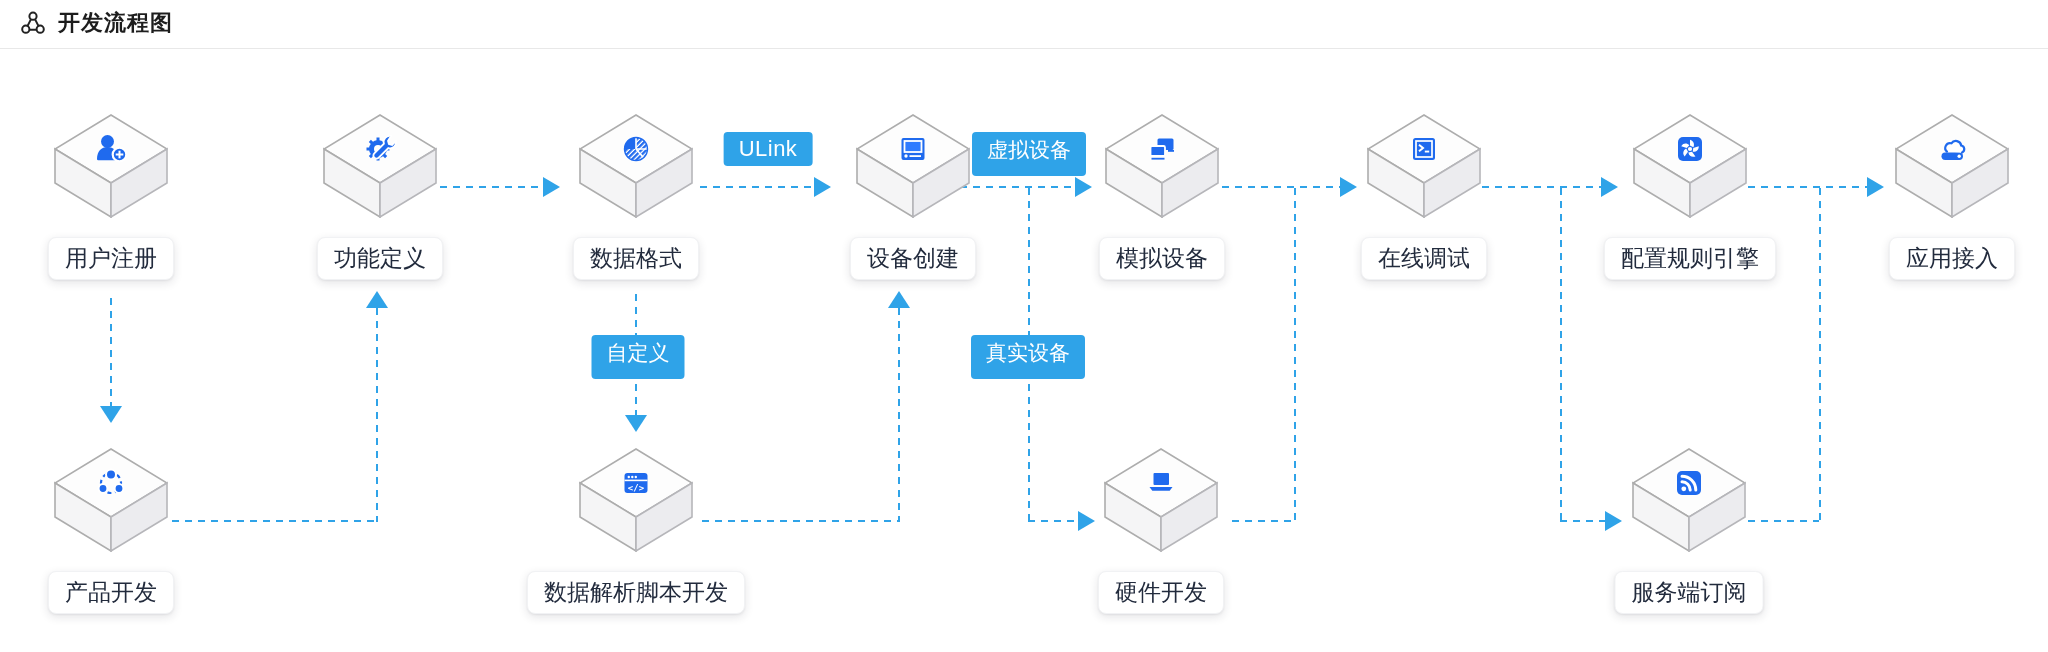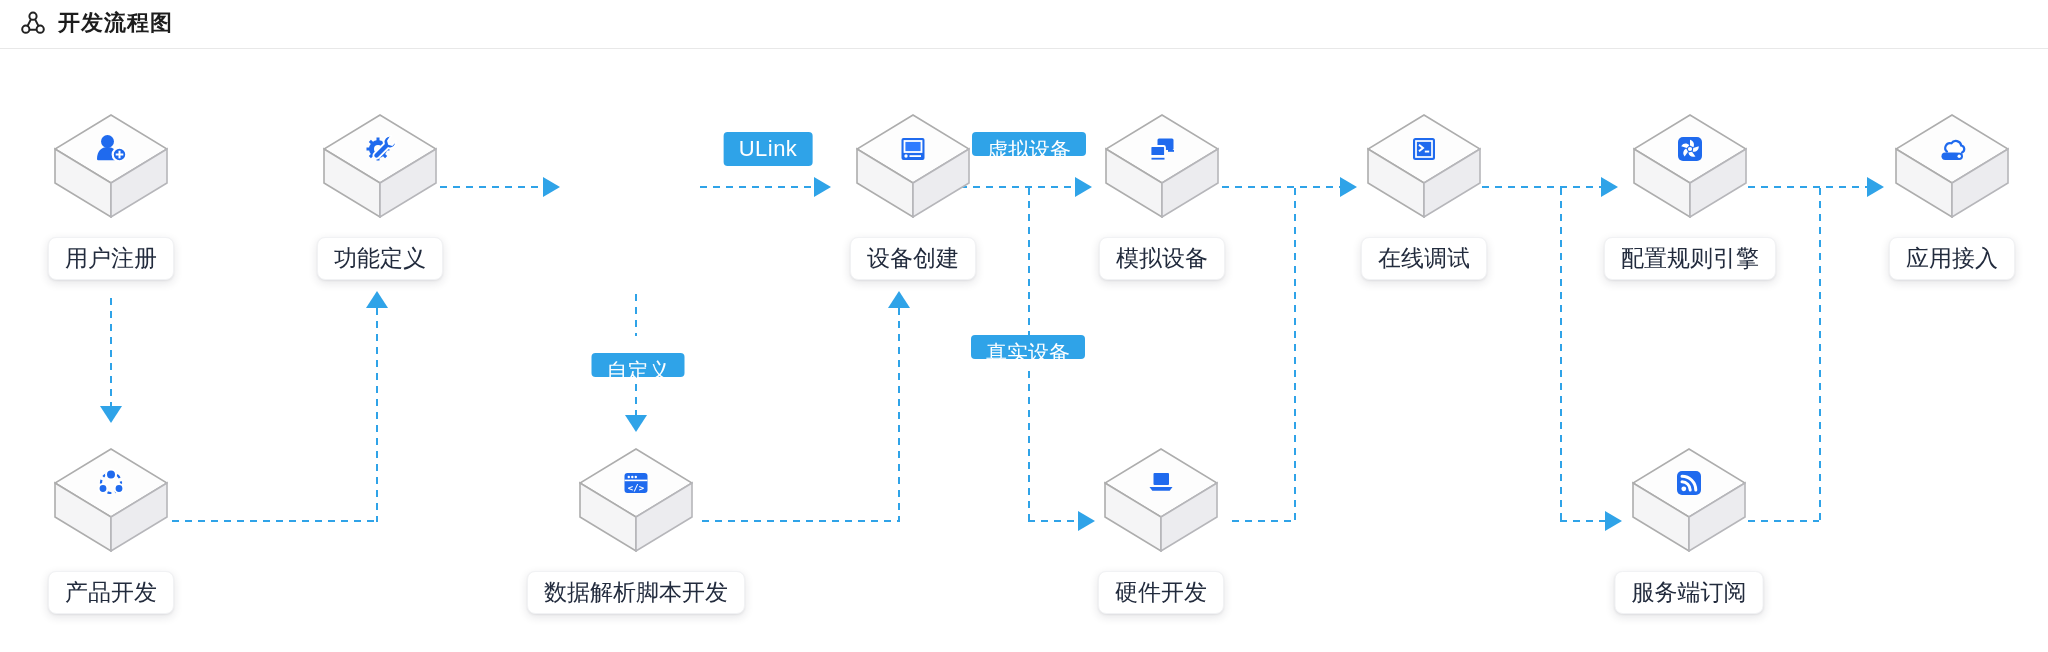--- a/index.html
+++ b/index.html
@@ -19,21 +19,21 @@
         box-shadow:0 1px 2px rgba(30,35,50,.06),0 3px 10px rgba(30,35,50,.12);
         padding:7px 16px;font-size:23px;line-height:27px;color:#222b3d;white-space:nowrap;}
   
   .hl{position:absolute;height:2px;background:repeating-linear-gradient(to right,#2fa3e8 0 7px,transparent 7px 13px);}
   .vl{position:absolute;width:2px;background:repeating-linear-gradient(to bottom,#2fa3e8 0 7px,transparent 7px 13px);}
   .ar{position:absolute;width:0;height:0;border-top:10px solid transparent;border-bottom:10px solid transparent;border-left:17px solid #2fa3e8;}
   .ad{position:absolute;width:0;height:0;border-left:11px solid transparent;border-right:11px solid transparent;border-top:17px solid #2fa3e8;}
   .au{position:absolute;width:0;height:0;border-left:11px solid transparent;border-right:11px solid transparent;border-bottom:17px solid #2fa3e8;}
   
   .badge{position:absolute;transform:translateX(-50%);background:#2fa3e8;color:#fff;
-         border-radius:4px;height:24px;line-height:36px;padding:0 15px;font-size:21px;white-space:nowrap;}
+         border-radius:4px;height:44px;line-height:36px;padding:0 15px;font-size:21px;white-space:nowrap;}
   .badge.ul{height:34px;line-height:34px;font-size:22px;letter-spacing:.5px;}
 </style>
 </head>
 <body>
 
 <div class="page">
 
   <div class="hdr">
     <svg class="hicon" viewBox="0 0 26 26">
       <g fill="none" stroke="#222" stroke-width="2">
@@ -87,21 +87,21 @@
   <div class="hl" style="left:1560px;top:520px;width:45px"></div>
   <div class="ar" style="left:1605px;top:511px"></div>
 
   <div class="hl" style="left:1748px;top:186px;width:119px"></div>
   <div class="ar" style="left:1867px;top:177px"></div>
   <div class="hl" style="left:1748px;top:520px;width:71px"></div>
   <div class="vl" style="left:1819px;top:188px;height:334px"></div>
 
   <div class="badge ul" style="left:768px;top:132px">ULink</div>
   <div class="badge" style="left:1029px;top:132px">虚拟设备</div>
-  <div class="badge" style="left:638px;top:353px">自定义</div>
+  <div class="badge" style="left:638px;top:335px">自定义</div>
   <div class="badge" style="left:1028px;top:335px">真实设备</div>
 
   <div class="node" style="left:54px;top:114px">
     <svg class="cube" viewBox="0 0 114 104" width="114" height="104">
       <polygon points="57,1 113,35 57,69 1,35" fill="#fdfdfd" stroke="#adadad" stroke-width="1.6"></polygon>
       <polygon points="1,35 57,69 57,103 1,69" fill="#f5f5f6" stroke="#adadad" stroke-width="1.6"></polygon>
       <polygon points="57,69 113,35 113,69 57,103" fill="#ececef" stroke="#b6b6ba" stroke-width="1.6"></polygon>
     </svg>
     <svg class="icon" viewBox="0 0 36 36">
       <circle cx="14.5" cy="10.5" r="6.5" fill="#1f6aee"></circle>
@@ -132,20 +132,40 @@
           <rect x="14.5" y="6.5" width="3" height="5" transform="rotate(270 16 18)"></rect>
           <rect x="14.5" y="6.5" width="3" height="5" transform="rotate(315 16 18)"></rect>
         </g>
       </g>
       <circle cx="16" cy="18" r="4" fill="#fff"></circle>
       <path d="M28.9 5.1a6 6 0 0 0-7 7.6l-9.6 9.6a3.1 3.1 0 1 0 4.4 4.4l9.6-9.6a6 6 0 0 0 7.6-7l-3.8 3.8-3.2-.9-.9-3.2Z" fill="#1f6aee" stroke="#fff" stroke-width="1.8"></path>
     </svg>
     <div class="pill">功能定义</div>
   </div>
 
+  <div class="node" style="left:579px;top:114px">
+    <svg class="cube" viewBox="0 0 114 104" width="114" height="104">
+      <polygon points="57,1 113,35 57,69 1,35" fill="#fdfdfd" stroke="#adadad" stroke-width="1.6"></polygon>
+      <polygon points="1,35 57,69 57,103 1,69" fill="#f5f5f6" stroke="#adadad" stroke-width="1.6"></polygon>
+      <polygon points="57,69 113,35 113,69 57,103" fill="#ececef" stroke="#b6b6ba" stroke-width="1.6"></polygon>
+    </svg>
+    <svg class="icon" viewBox="0 0 36 36">
+      <defs>
+        <pattern id="hatch" width="3.6" height="3.6" patternUnits="userSpaceOnUse" patternTransform="rotate(45)">
+          <rect width="3.6" height="3.6" fill="#1f6aee"></rect>
+            <rect x="2.3" width="1.3" height="3.6" fill="#fff"></rect>
+        </pattern>
+      </defs>
+      <circle cx="18" cy="18" r="11.5" fill="url(#hatch)"></circle>
+      <path d="M18 18V6.5A11.5 11.5 0 0 0 6.5 18Z" fill="#1f6aee"></path>
+      <path d="M18 18h11.5M18 18l7.5 8.6M18 18V6.5" stroke="#fff" stroke-width="1.6" fill="none"></path>
+      <circle cx="18" cy="18" r="11.5" fill="none" stroke="#1f6aee" stroke-width="1.4"></circle>
+    </svg>
+    <div class="pill">数据格式</div>
+  </div>
 
   <div class="node" style="left:856px;top:114px">
     <svg class="cube" viewBox="0 0 114 104" width="114" height="104">
       <polygon points="57,1 113,35 57,69 1,35" fill="#fdfdfd" stroke="#adadad" stroke-width="1.6"></polygon>
       <polygon points="1,35 57,69 57,103 1,69" fill="#f5f5f6" stroke="#adadad" stroke-width="1.6"></polygon>
       <polygon points="57,69 113,35 113,69 57,103" fill="#ececef" stroke="#b6b6ba" stroke-width="1.6"></polygon>
     </svg>
     <svg class="icon" viewBox="0 0 36 36">
       <rect x="6.5" y="7" width="23" height="22" rx="2" fill="#1f6aee"></rect>
       <rect x="9.5" y="10" width="17" height="11" fill="#2f7bff" stroke="#fff" stroke-width="1.8"></rect>

